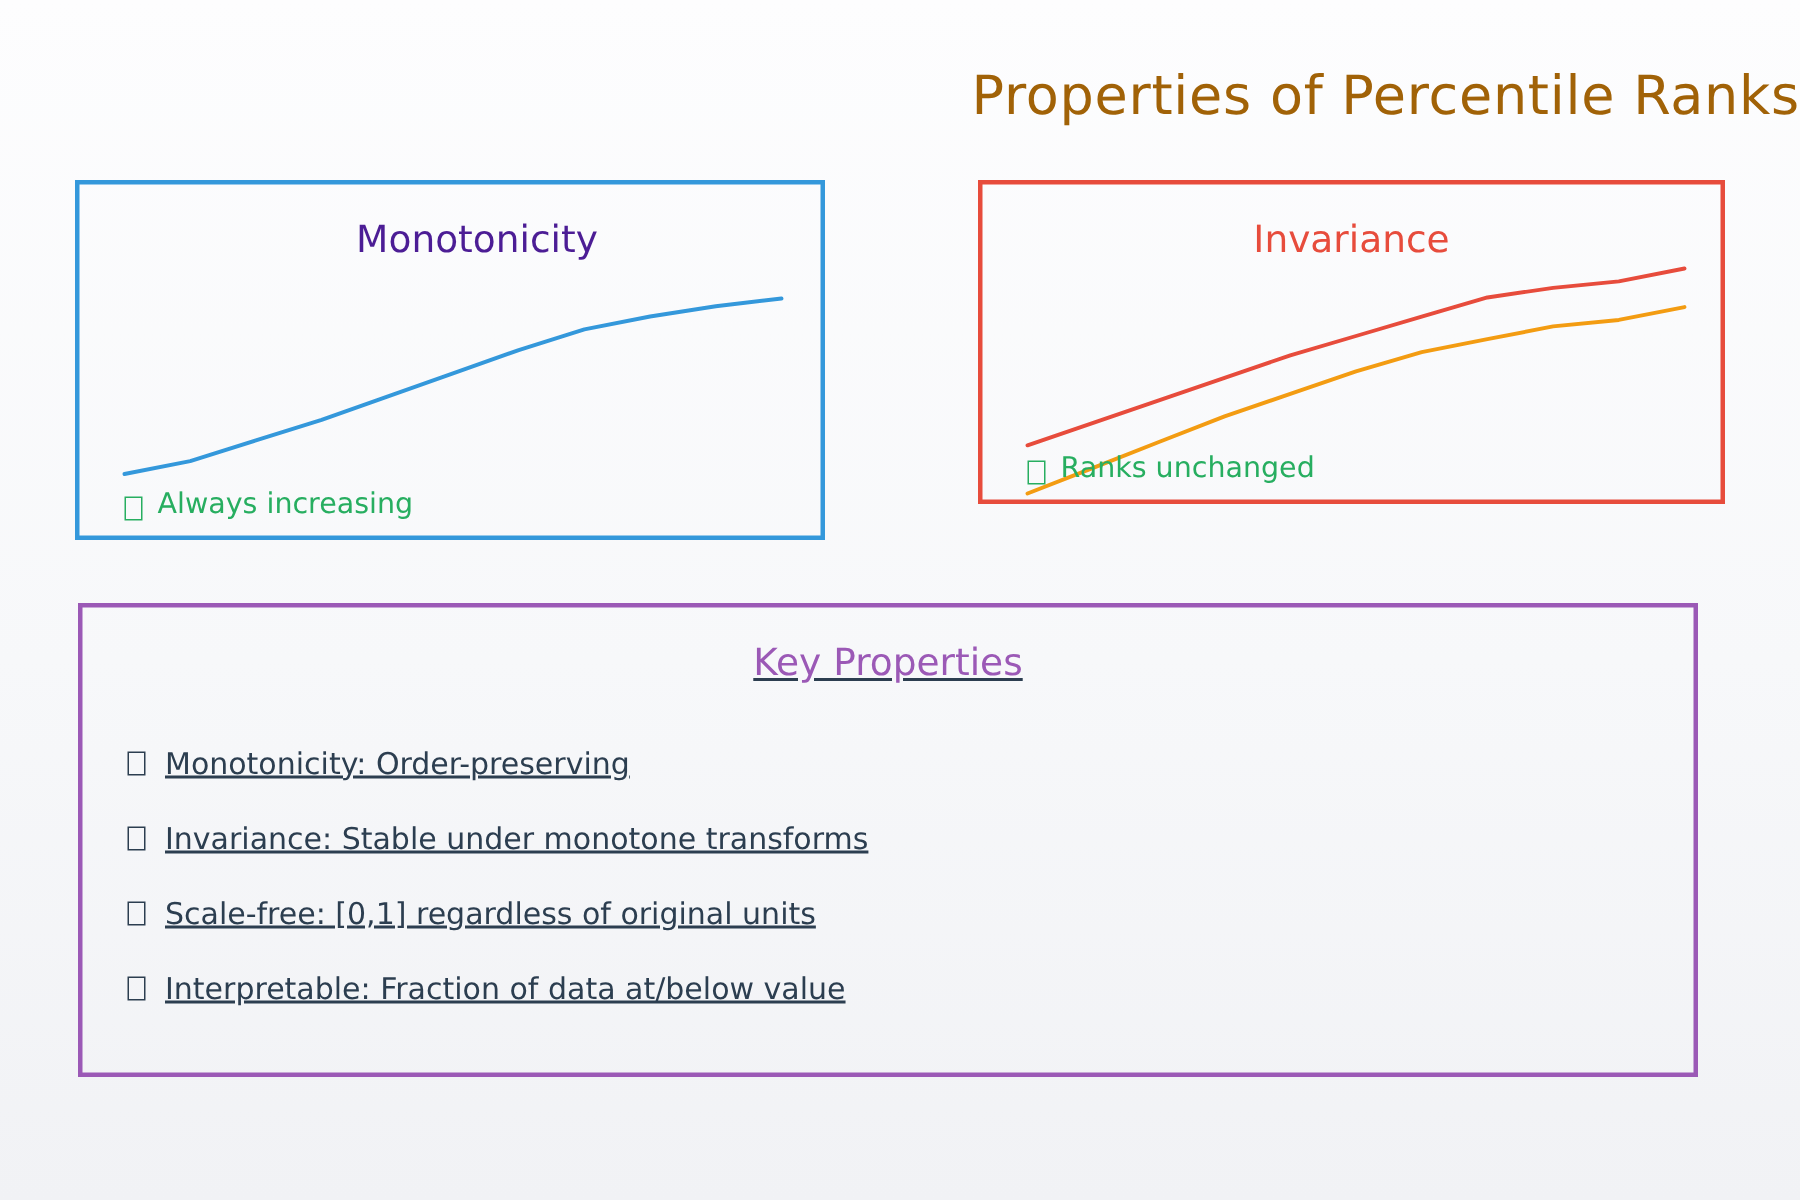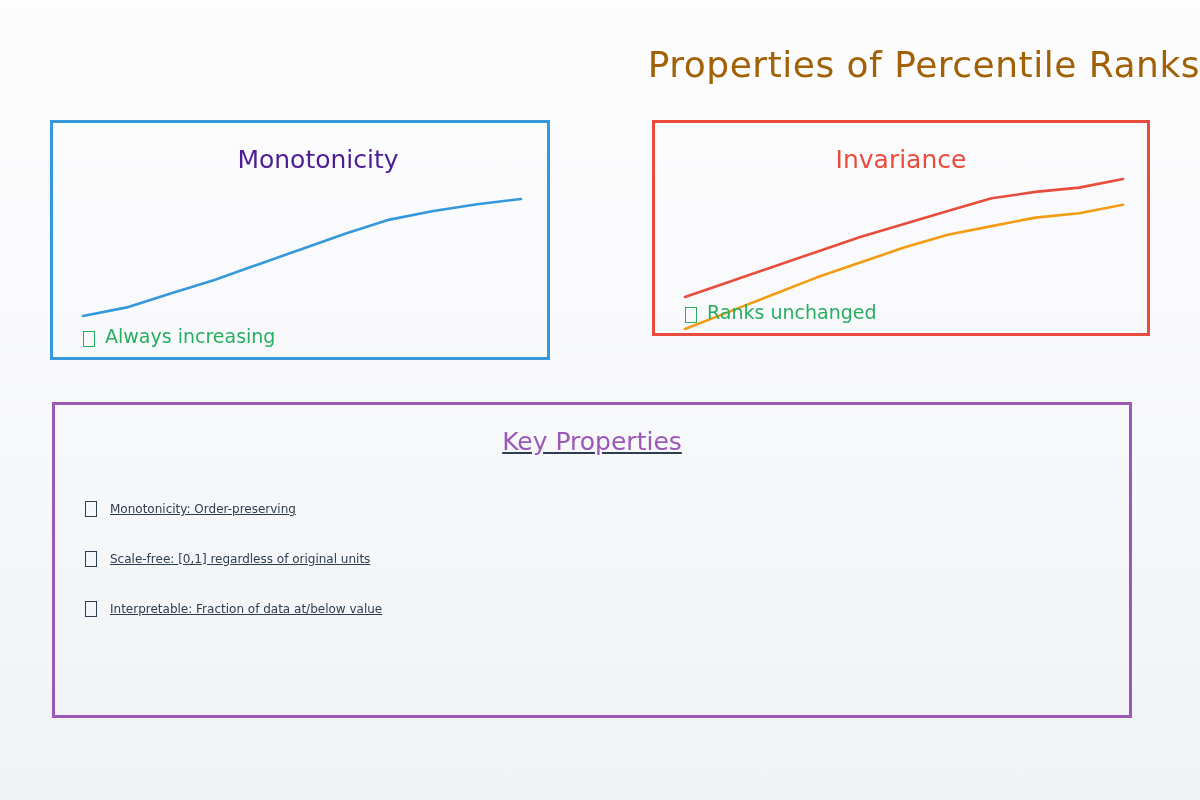--- a/index.html
+++ b/index.html
@@ -67,21 +67,21 @@
     width: 12px; height: 16px;
     border: 1.4px solid currentColor;
     flex: 0 0 auto;
   }
   .key-list {
     list-style: none;
     margin-top: 28px;
     padding-left: 30px;
   }
   .key-list li {
-    font-size: 12px;
+    font-size: 20px;
     color: #2c3e50;
     height: 50px;
     display: flex;
     align-items: center;
     gap: 13px;
     white-space: nowrap;
   }
 </style>
 </head>
 <body>
@@ -113,20 +113,24 @@
 
 <div class="panel panel-key">
   <div class="panel-title">Key Properties</div>
   <ul class="key-list">
       <li>
       <span class="tofu"></span>
       <span>Monotonicity: Order-preserving</span>
     </li>
       <li>
       <span class="tofu"></span>
+      <span>Invariance: Stable under monotone transforms</span>
+    </li>
+      <li>
+      <span class="tofu"></span>
       <span>Scale-free: [0,1] regardless of original units</span>
     </li>
       <li>
       <span class="tofu"></span>
       <span>Interpretable: Fraction of data at/below value</span>
     </li>
     </ul>
 </div>
 
 </body></html>

